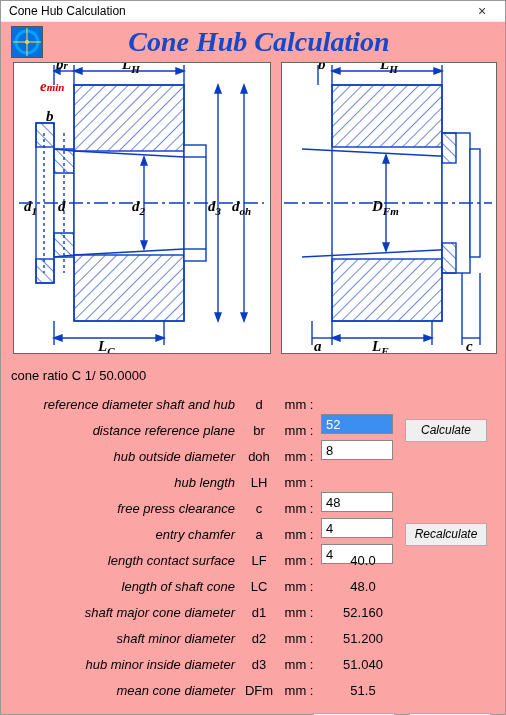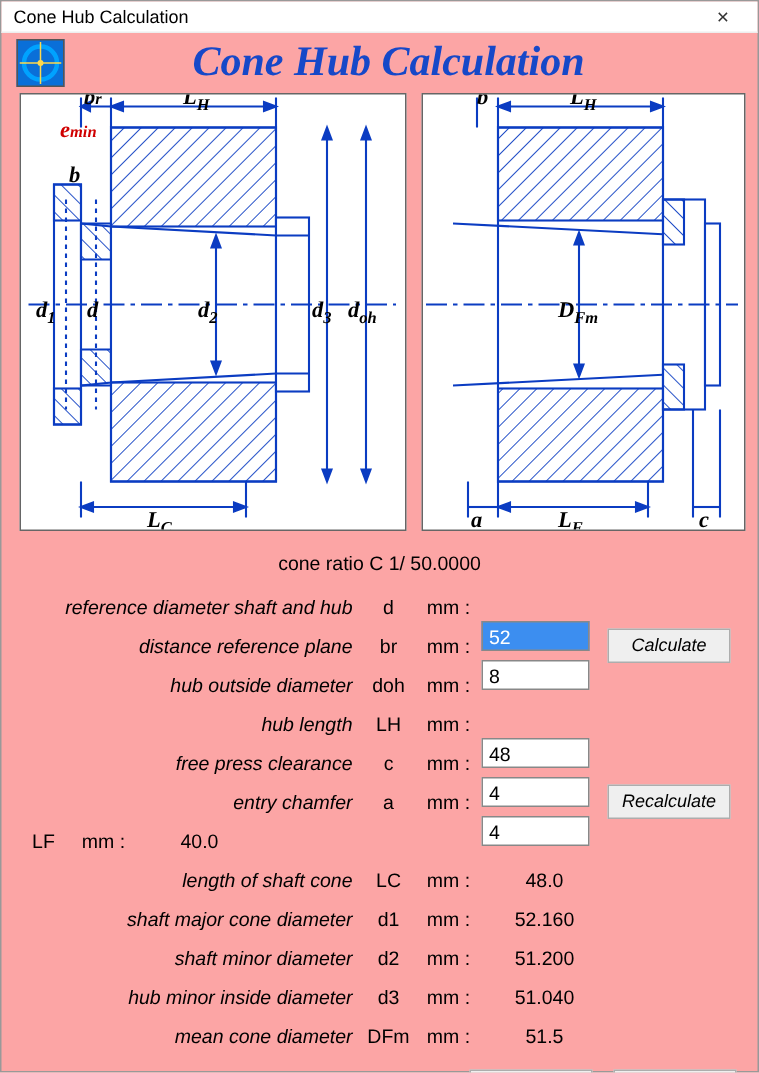--- a/index.html
+++ b/index.html
@@ -130,21 +130,20 @@
   .row button {
     width: 82px;
     height: 23px;
     font-size: 12px;
     background: #efefef;
     border: 1px solid #adadad;
     cursor: default;
     font-style: italic;
   }
   .ratio-row {
-    text-align: center;
     padding: 6px 0 8px 0;
   }
   .bottom-bar {
     height: 40px;
     display: flex;
     justify-content: flex-end;
     align-items: center;
     padding: 0 14px;
     gap: 14px;
   }
@@ -363,20 +362,21 @@
       <div class="label">entry chamfer</div>
       <div class="sym">a</div>
       <div class="unit">mm :</div>
       <div class="val"><input type="text" value="4" style=""></div>
       <div class="btncol">
           <button>Recalculate</button>
         </div>
     </div>
 
     <div class="row">
+      <div class="label">length contact surface</div>
       <div class="sym">LF</div>
       <div class="unit">mm :</div>
       <div class="outval">40.0</div>
       <div class="btncol"></div>
     </div>
     <div class="row">
       <div class="label">length of shaft cone</div>
       <div class="sym">LC</div>
       <div class="unit">mm :</div>
       <div class="outval">48.0</div>

